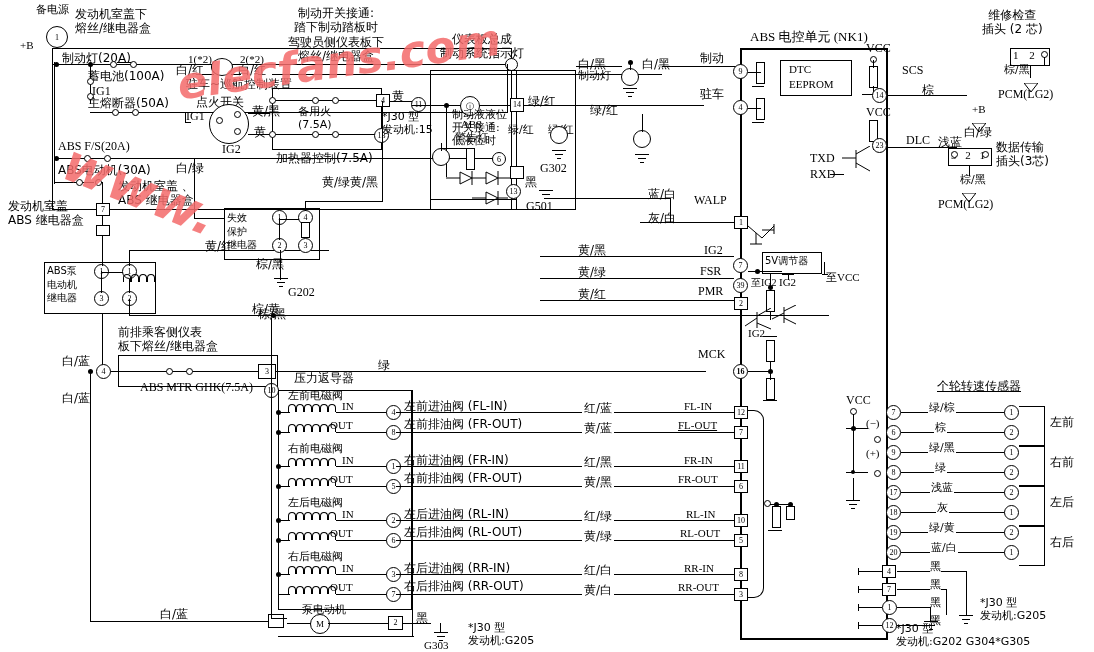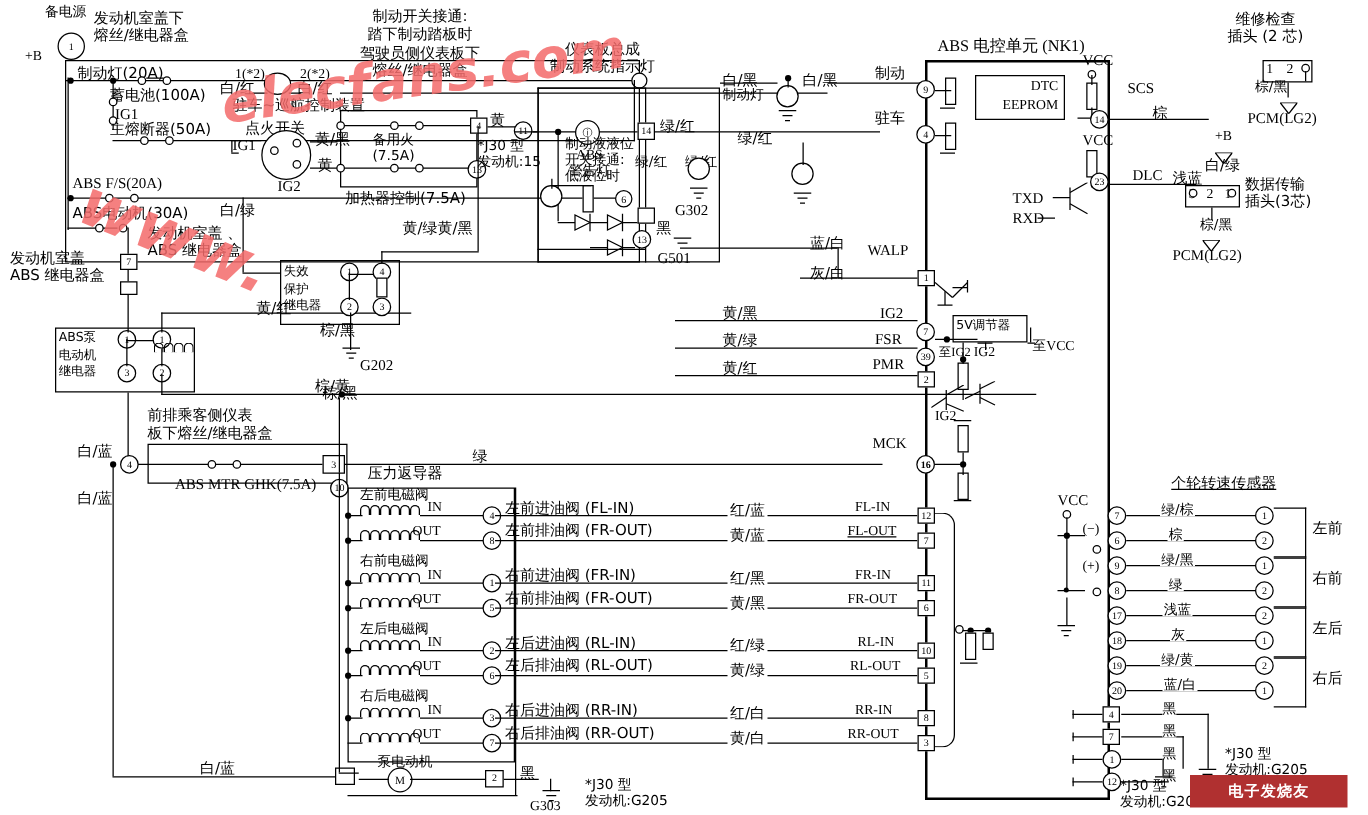--- a/index.html
+++ b/index.html
@@ -305,21 +305,21 @@
   <div class="lbl cn" style="left:648px;top:212px;font-size:12px;">灰/白</div>
   <div class="h" style="left:670px;top:222px;width:68px;"></div>
 
   <div class="lbl" style="left:750px;top:30px;font-size:13px;">ABS 电控单元 (NK1)</div>
   <div class="vb" style="left:740px;top:48px;height:592px;"></div>
   <div class="hb" style="left:740px;top:48px;width:148px;"></div>
   <div class="vb" style="left:886px;top:48px;height:592px;"></div>
   <div class="hb" style="left:740px;top:638px;width:148px;"></div>
 
   <div class="box" style="left:780px;top:60px;width:72px;height:36px;"></div>
-  <div class="lbl" style="left:789px;top:62px;font-size:11px;line-height:1.35;text-align:right;margin-left:13px;">DTC<br>EEPROM</div>
+  <div class="lbl" style="left:789px;top:62px;font-size:11px;line-height:1.35;text-align:left;">DTC<br>EEPROM</div>
 
   <div class="lbl cn" style="left:700px;top:52px;font-size:12px;">制动</div>
   <div class="pin" style="left:733px;top:64px;">9</div>
   <div class="res" style="left:756px;top:62px;"></div>
   <div class="h" style="left:748px;top:72px;width:13px;"></div>
   <div class="h" style="left:752px;top:86px;width:12px;"></div>
 
   <div class="lbl cn" style="left:700px;top:88px;font-size:12px;">驻车</div>
   <div class="pin" style="left:733px;top:100px;">4</div>
   <div class="res" style="left:756px;top:98px;"></div>
@@ -755,15 +755,14 @@
     <i style="left:0;top:0;width:14px;height:1px;"></i>
     <i style="left:3px;top:4px;width:8px;height:1px;"></i>
     <i style="left:5px;top:8px;width:4px;height:1px;"></i>
   </div>
   <div class="lbl cn" style="left:980px;top:596px;font-size:11px;line-height:1.2;">*J30 型<br>发动机:G205</div>
   <div class="lbl cn" style="left:896px;top:622px;font-size:11px;line-height:1.2;">*J30 型<br>发动机:G202 G304*G305</div>
 
   <div class="wm" style="left:176px;top:36px;font-size:44px;transform:rotate(-8deg);">elecfans.com</div>
   <div class="wm" style="left:60px;top:160px;font-size:52px;transform:rotate(22deg);">www.</div>
   <div class="wm2" style="left:70px;top:310px;font-size:18px;"></div>
-  <div class="wmbox" style="left:952px;top:620px;width:126px;height:26px;">电子发烧友</div>
 
 </div>
 
 </body></html>

